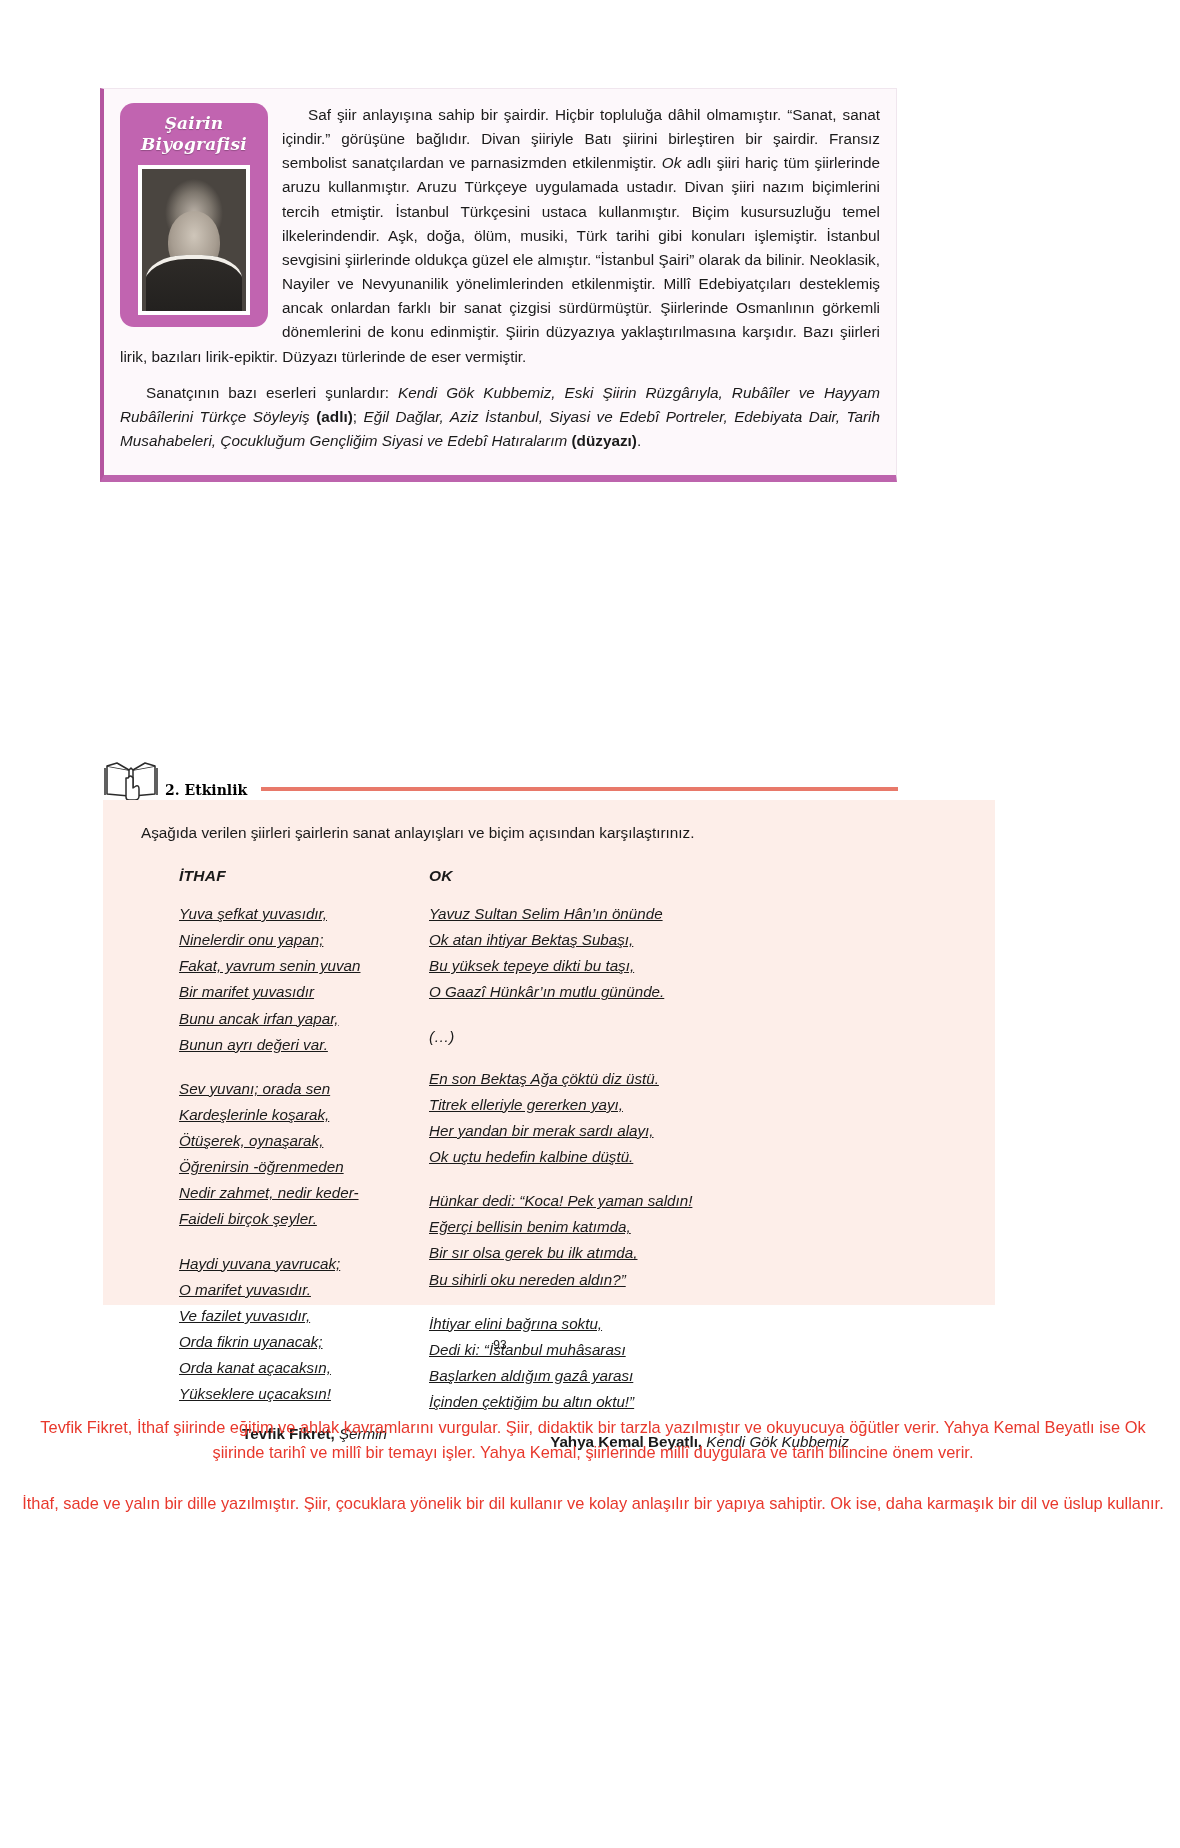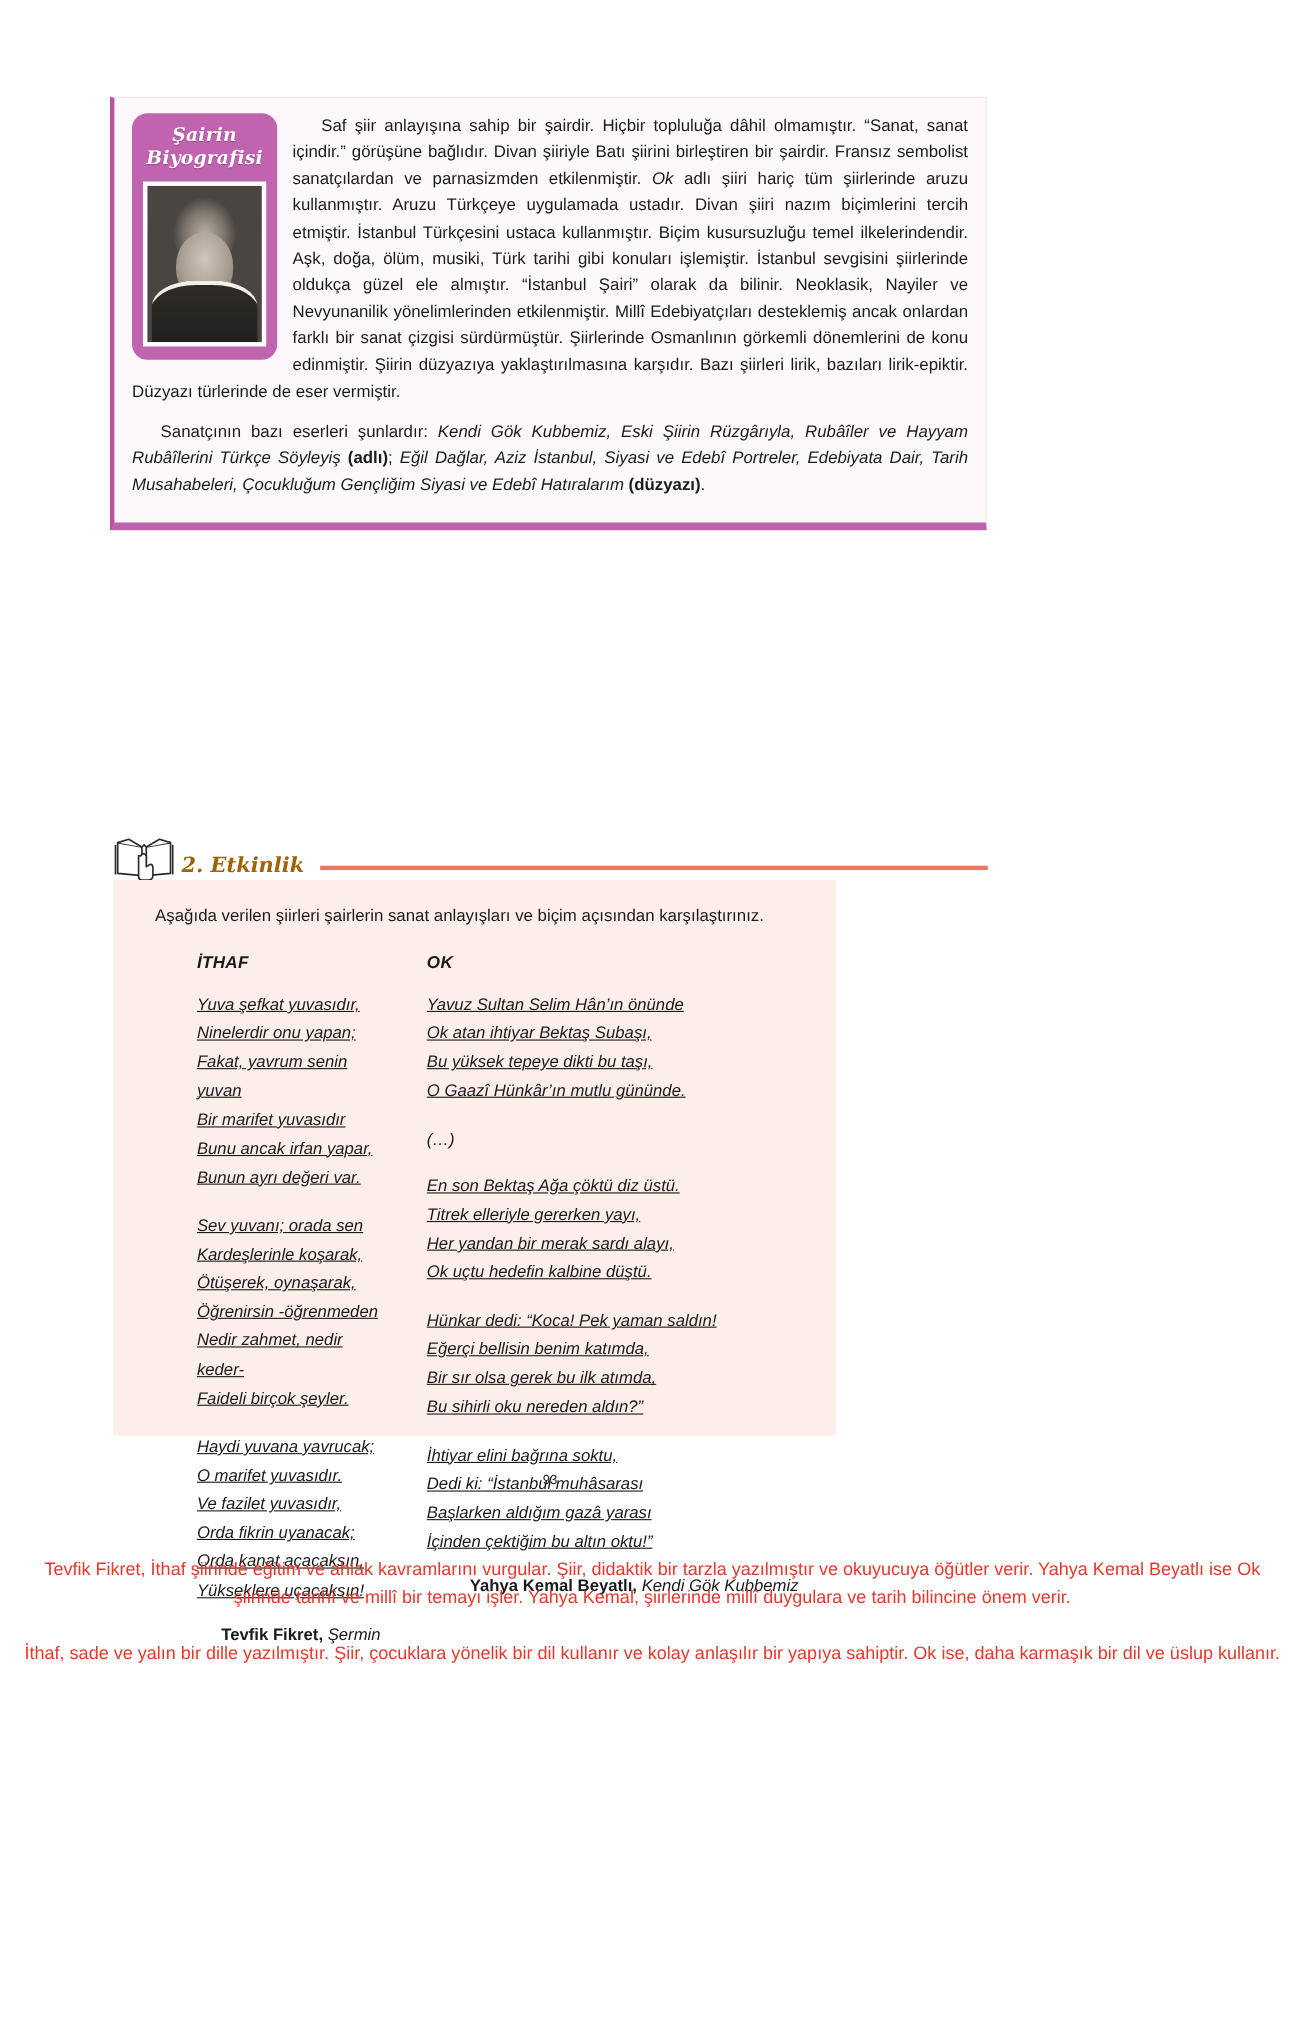--- a/index.html
+++ b/index.html
@@ -31,21 +31,21 @@
     padding: 0;
   }
   .bio-inner {
     position: relative;
     padding: 14px 16px 22px 16px;
   }
 
   
   .bio-card {
     float: left;
-    width: 132px;
+    width: 148px;
     margin: 0 14px 6px 0;
     background: #c164b0;
     border-radius: 14px;
     padding: 10px 0 12px 0;
     text-align: center;
     box-sizing: border-box;
   }
   .bio-card-title {
     font-family: "DejaVu Serif", serif;
     font-style: italic;
@@ -115,40 +115,39 @@
     left: 103px;
     top: 752px;
     width: 795px;
     height: 48px;
     display: flex;
     align-items: flex-end;
   }
   .book-icon { width: 56px; height: 44px; flex: 0 0 auto; margin-right: 2px; }
   .etkinlik-label {
     font-family: "DejaVu Serif", serif;
-    font-style: italic;
     font-weight: bold;
-    font-size: 19px;
-    color: #a16207;
+    font-size: 14px;
+    color: #000000;
     padding: 0 14px 2px 4px;
     white-space: nowrap;
   }
   .etkinlik-rule {
     flex: 1 1 auto;
     height: 4px;
     background: #e8796a;
     margin-bottom: 9px;
   }
 
   
   .activity {
     position: absolute;
     left: 103px;
     top: 800px;
-    width: 657px;
+    width: 892px;
     height: 505px;
     background: #fdeee9;
     box-sizing: border-box;
     padding: 22px 34px 18px 34px;
   }
   .activity-instruction {
     font-size: 15.3px;
     line-height: 1.5;
     margin: 0 0 22px 4px;
   }

